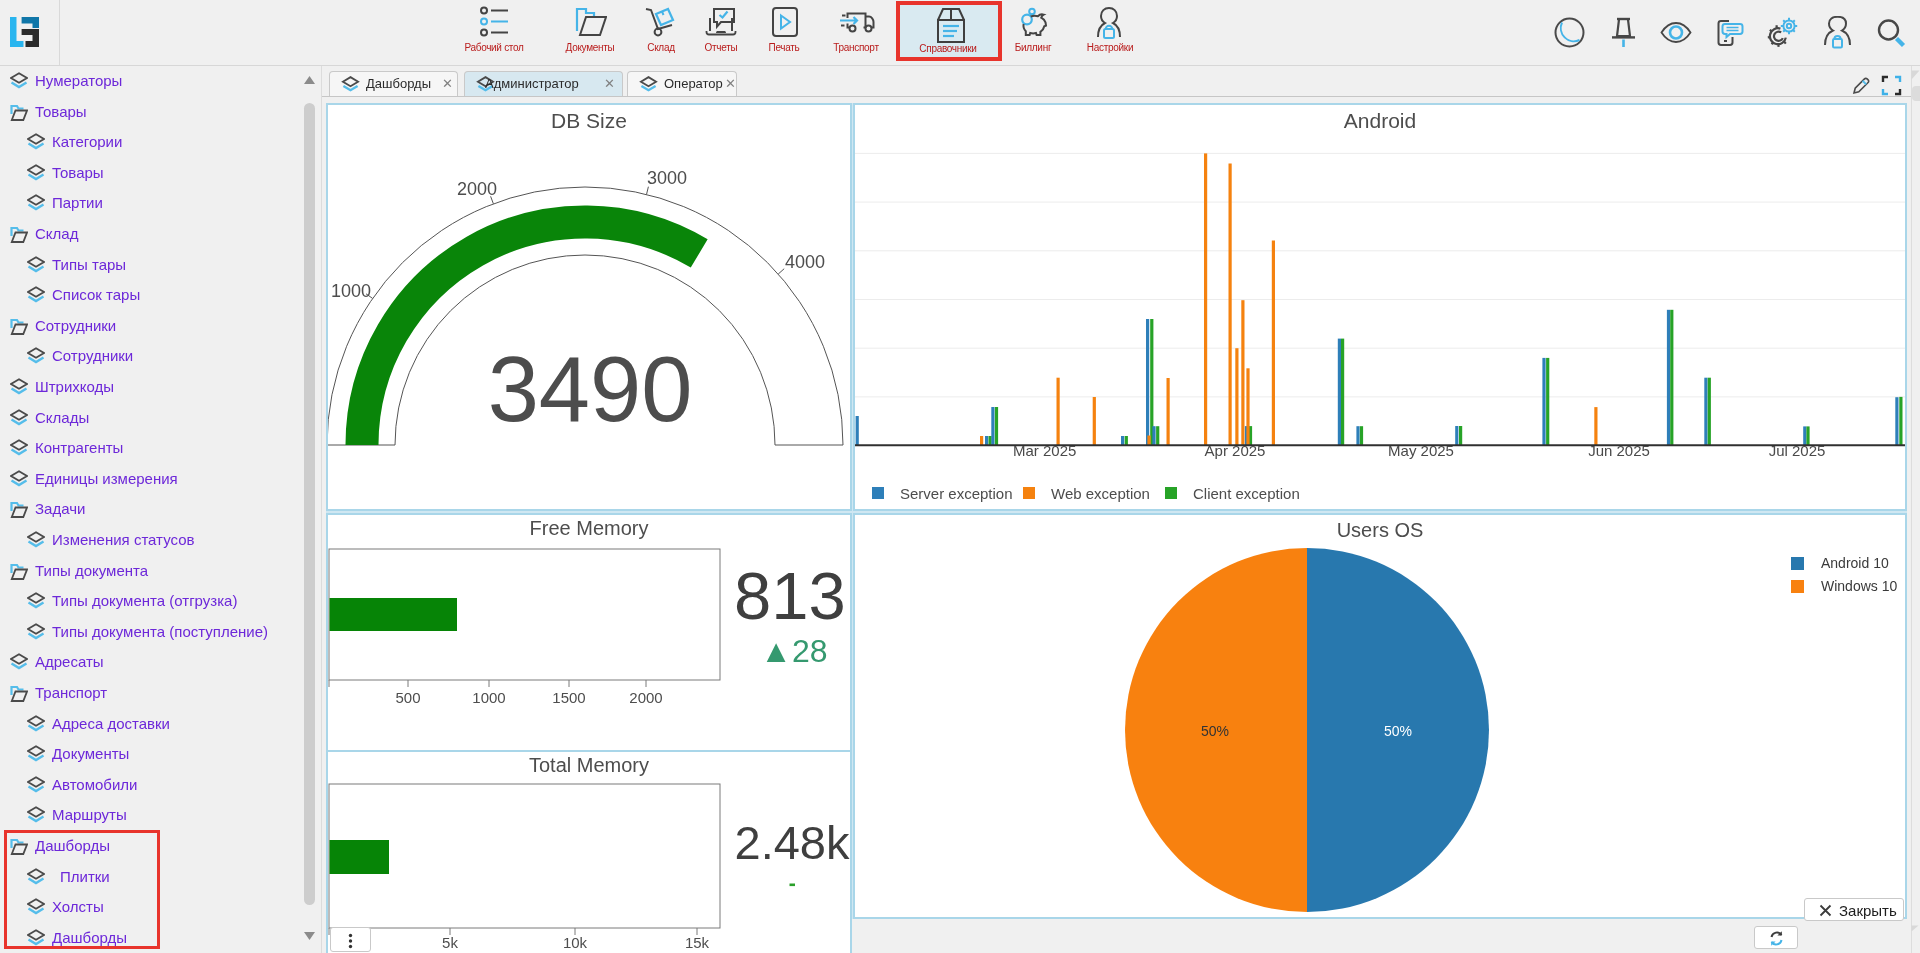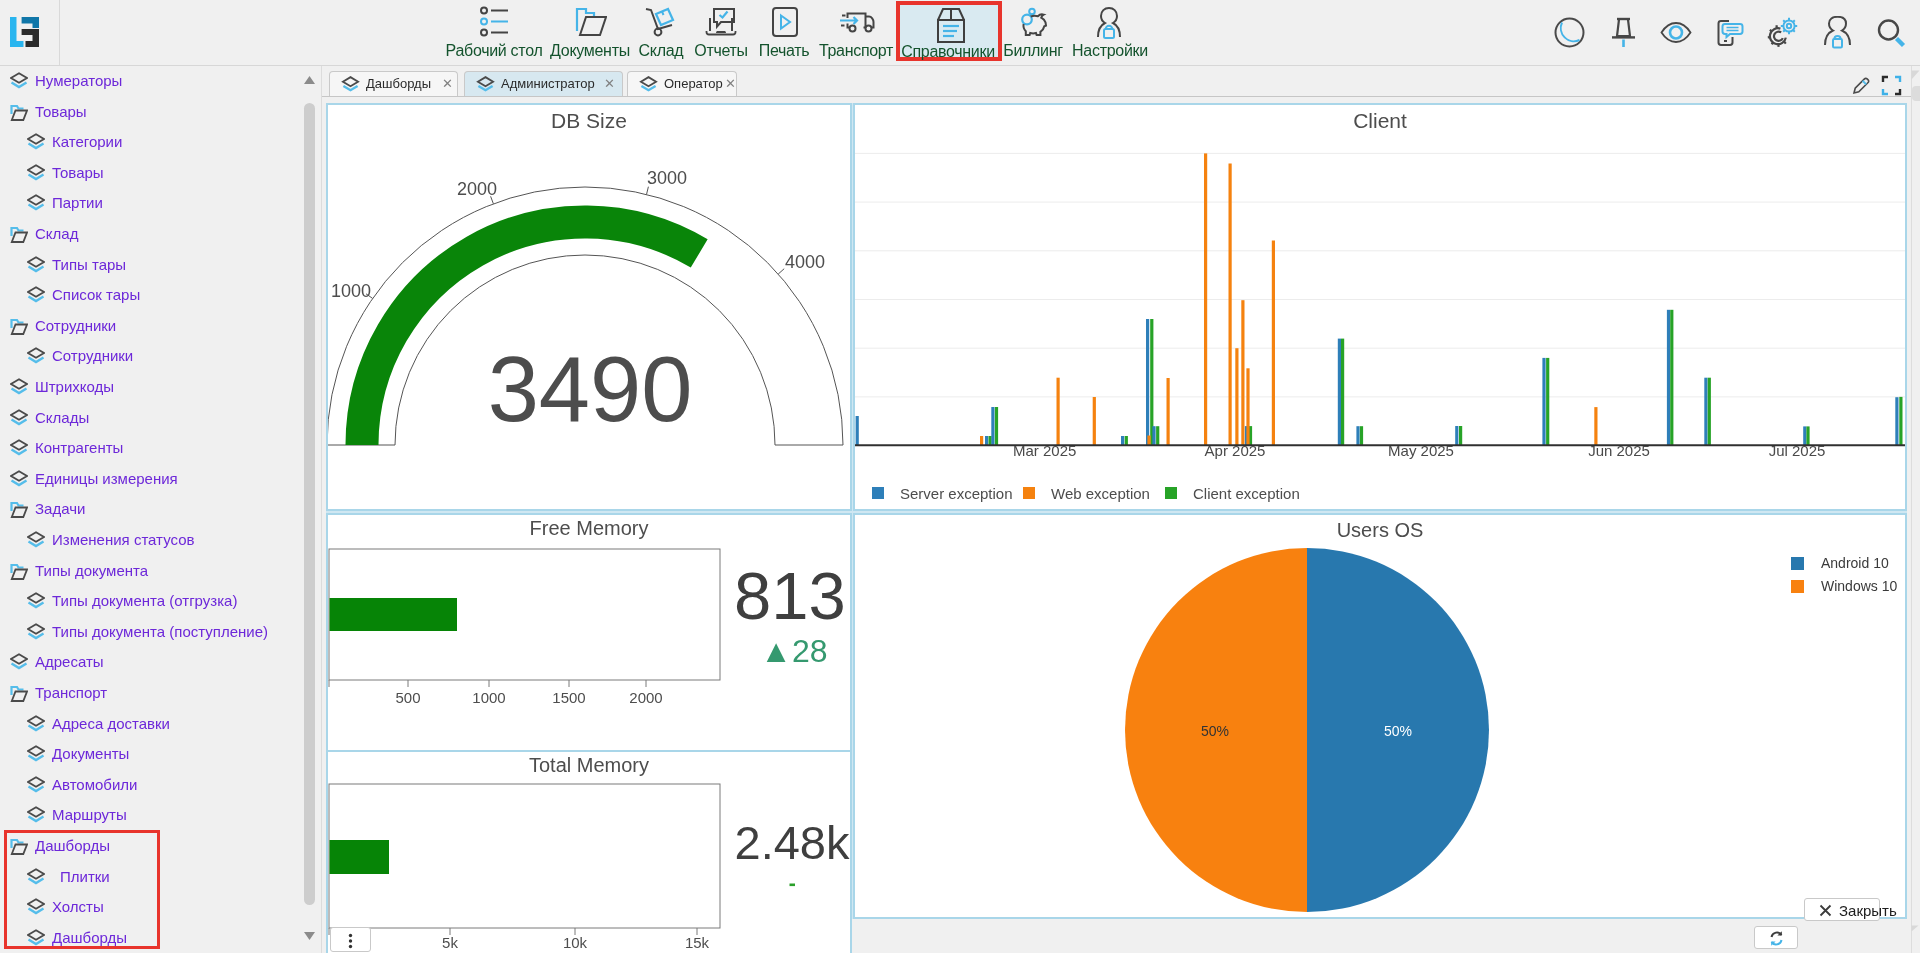--- a/index.html
+++ b/index.html
@@ -2,21 +2,21 @@
 <html><head>
 <meta charset="utf-8">
 <style>
 * { margin:0; padding:0; box-sizing:border-box; }
 html,body { width:1920px; height:953px; overflow:hidden; }
 body { font-family:"Liberation Sans", sans-serif; background:#f0f0f0; position:relative; }
 .abs { position:absolute; }
 #header { left:0; top:0; width:1920px; height:66px; background:#f0f0f0; border-bottom:1px solid #d7d7d7; }
 .hsep { left:59px; top:0; width:1px; height:65px; background:#d9d9d9; }
 .mitem { top:0; height:65px; text-align:center; }
-.mlabel { position:absolute; width:200px; left:50%; margin-left:-100px; top:42px; font-size:16px; letter-spacing:-0.3px; color:#14532d; }
+.mlabel { position:absolute; width:200px; left:50%; margin-left:-100px; top:42px; font-size:10px; letter-spacing:-0.3px; color:#b91c1c; }
 .micon { position:absolute; left:50%; top:6px; }
 .hl { background:#d9eaf1; border:4px solid #e8342c; }
 #sidebar { left:0; top:66px; width:322px; height:887px; background:#f0f0f0; }
 .titem { position:absolute; height:22px; font-size:15px; color:#6d28d9; line-height:22px; white-space:nowrap; }
 #redbox { left:4px; top:830px; width:156px; height:119px; border:3px solid #e8342c; }
 #tabstrip { left:322px; top:66px; width:1589px; height:31px; background:#f0f0f0; border-bottom:1px solid #c6c6c6; }
 .tab { position:absolute; top:71px; height:25px; background:#f6f6f6; border:1px solid #c9c9c9; border-bottom:none; border-radius:4px 4px 0 0; font-size:13px; color:#2b2b2b; }
 .tab.active { background:#d7e8f0; }
 .tab .tx { position:absolute; top:4px; }
 .tab .cl { position:absolute; top:4px; color:#808080; font-size:13px; }
@@ -327,21 +327,21 @@
           <path d="M 1.5 10.5 L 9 15 L 16.5 10.5" fill="none" stroke="#55bdea" stroke-width="2.5"></path>
         </svg>
   <span class="tx" style="left:36px;">Дашборды</span>
         <span class="cl" style="left:112px;">✕</span>
 </div>
 <div class="tab active" style="left:464px;width:159px;">
   <svg class="abs" style="left:11px;top:4px" width="19" height="18" viewBox="0 0 18 19">
           <path d="M 9 1.2 L 17 6 L 9 10.8 L 1 6 Z" fill="none" stroke="#4a4a4a" stroke-width="1.9"></path>
           <path d="M 1.5 10.5 L 9 15 L 16.5 10.5" fill="none" stroke="#55bdea" stroke-width="2.5"></path>
         </svg>
-  <span class="tx" style="left:36px;">Администратор</span>
+  <span class="tx" style="left:20px;">Администратор</span>
         <span class="cl" style="left:139px;">✕</span>
 </div>
 <div class="tab" style="left:627px;width:110px;">
   <svg class="abs" style="left:11px;top:4px" width="19" height="18" viewBox="0 0 18 19">
           <path d="M 9 1.2 L 17 6 L 9 10.8 L 1 6 Z" fill="none" stroke="#4a4a4a" stroke-width="1.9"></path>
           <path d="M 1.5 10.5 L 9 15 L 16.5 10.5" fill="none" stroke="#55bdea" stroke-width="2.5"></path>
         </svg>
   <span class="tx" style="left:36px;">Оператор</span>
         <span class="cl" style="left:97px;">✕</span>
 </div>
@@ -372,21 +372,21 @@
     <line x1="318.5" y1="89.5" x2="320.4" y2="81.7" stroke="#555" stroke-width="1"></line>
     <line x1="450.2" y1="169.1" x2="456.2" y2="163.7" stroke="#555" stroke-width="1"></line>
     <text x="23" y="192" font-size="18" fill="#4d4d4d" text-anchor="middle">1000</text>
     <text x="149" y="90" font-size="18" fill="#4d4d4d" text-anchor="middle">2000</text>
     <text x="339" y="79" font-size="18" fill="#4d4d4d" text-anchor="middle">3000</text>
     <text x="477" y="163" font-size="18" fill="#4d4d4d" text-anchor="middle">4000</text>
     <text x="262" y="316" font-size="92" fill="#4d4d4d" text-anchor="middle">3490</text>
   </svg>
 </div>
 <div class="card" id="card-err" style="left:853px;top:103px;width:1054px;height:408px;">
-  <div class="ctitle">Client</div>
+  <div class="ctitle">Android</div>
   <svg width="1050" height="404" style="position:absolute;left:0;top:0;">
     <g stroke="#ececec" stroke-width="1">
       <line x1="0" y1="48.4" x2="1050" y2="48.4"></line>
       <line x1="0" y1="97.1" x2="1050" y2="97.1"></line>
       <line x1="0" y1="145.8" x2="1050" y2="145.8"></line>
       <line x1="0" y1="194.5" x2="1050" y2="194.5"></line>
       <line x1="0" y1="243.2" x2="1050" y2="243.2"></line>
       <line x1="0" y1="291.9" x2="1050" y2="291.9"></line>
     </g>
     <rect x="0.6" y="311" width="3.2" height="29.0" fill="#2e7fb9"></rect>
@@ -514,21 +514,21 @@
       </svg>
 </div>
 <div class="btn" style="left:1754px;top:926px;width:44px;height:23px;">
   <svg class="abs" style="left:13px;top:3px" width="17" height="17" viewBox="0 0 17 17">
     <path d="M 3.5 7 A 5.5 5.5 0 0 1 13.5 5" fill="none" stroke="#3c3c3c" stroke-width="2"></path>
     <path d="M 13.8 1.2 L 13.8 5.6 L 9.4 5.6 Z" fill="#3c3c3c"></path>
     <path d="M 13.5 10 A 5.5 5.5 0 0 1 3.5 12" fill="none" stroke="#45b4e8" stroke-width="2"></path>
     <path d="M 3.2 15.8 L 3.2 11.4 L 7.6 11.4 Z" fill="#45b4e8"></path>
   </svg>
 </div>
-<div class="btn" style="left:1804px;top:898px;width:76px;height:23px;">
+<div class="btn" style="left:1804px;top:898px;width:100px;height:23px;">
   <svg class="abs" style="left:14px;top:5px" width="13" height="13">
         <path d="M 1.5 1.5 L 11.5 11.5 M 11.5 1.5 L 1.5 11.5" stroke="#3c3c3c" stroke-width="1.8"></path>
       </svg>
   <span class="abs" style="left:34px;top:3px;font-size:15px;color:#1d1d1d;">Закрыть</span>
 </div>
 
 <div class="abs" style="left:1911px;top:66px;width:1px;height:887px;background:#dddddd;"></div>
 <svg class="abs" style="left:1911px;top:70px" width="9" height="10">
       <polygon points="0.5,0.5 8.5,0.5 0.5,9.5" fill="#d8d8d8"></polygon>
     </svg>

